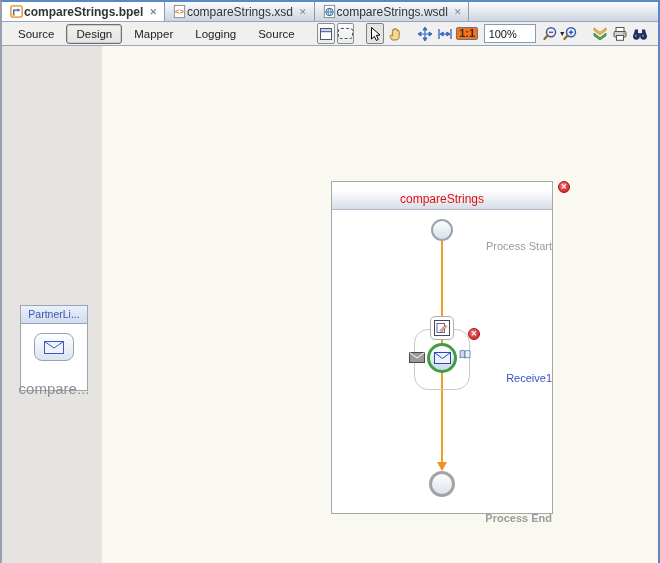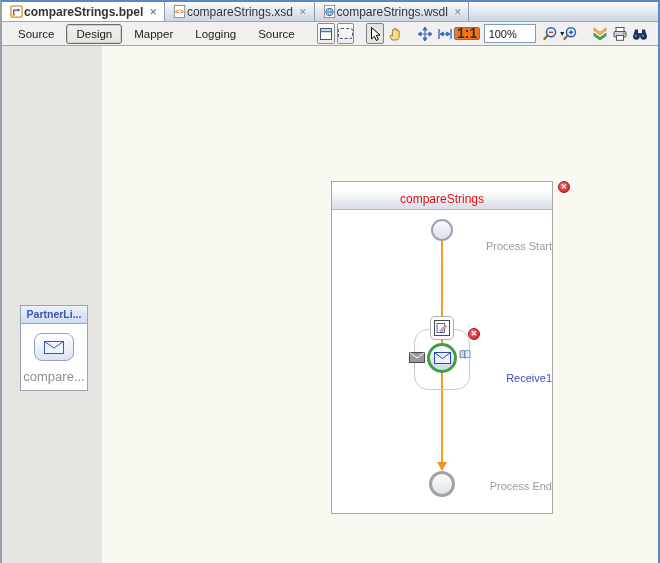--- a/index.html
+++ b/index.html
@@ -24,41 +24,41 @@
   .tbtn { font-size:11.5px; color:#222; padding:3px 9px; border:1px solid transparent; border-radius:3px; }
   .tbtn.pressed { border:1px solid #6f6f6f; background:linear-gradient(#f2f1ef,#e6e4e0);
                   box-shadow:inset 0 0 0 1px #cfcdc8; }
   .sep { width:1px; height:17px; background:#b3b1ad; margin:0 4px; }
   .ibtn { width:23px; height:21px; display:flex; align-items:center; justify-content:center;
           border:1px solid transparent; border-radius:2px; }
   .ibtn.bordered { border:1px solid #8a8f96; background:linear-gradient(#fcfcfb,#ececea); }
   .ibtn.selected { border:1px solid #7d828a; background:#e7e5e1; }
   .ibtn svg { display:block; }
   .marquee { width:15px; height:11px; border:1px dashed #44597a; border-radius:3px; }
-  .oneone { font-size:14px; font-weight:bold; color:#333; border:1px solid #6a7383; padding:0 2px;
+  .oneone { font-size:11px; font-weight:bold; color:#333; border:1px solid #6a7383; padding:0 2px;
             background:#f97316; border-radius:2px; line-height:11px; }
   .zoomcombo { width:52px; height:19px; border:1px solid #7f9db9; background:#fff; display:flex;
                align-items:center; margin:0 3px;gap:40px; }
   .zoomcombo .val { flex:1; font-size:11px; padding-left:4px; color:#111; }
   .zoomcombo .arrow { font-size:7px; color:#222; padding:0 4px 0 2px; }
 
   
   .content { position:relative; height:517px; background:#faf9f1; }
   .palette-col { position:absolute; left:0; top:0; width:100px; height:100%; background:#e6e4e0; }
 
   
   .partner-box { position:absolute; left:18px; top:259px; width:68px; height:86px;
                  background:#fff; border:1px solid #9aa4b2; }
   .partner-head { height:18px; line-height:17px; text-align:center; font-size:10.5px; color:#3b55b5;
                   background:linear-gradient(#eaf1fa,#cfdcef); border-bottom:1px solid #9aa4b2;
-                  white-space:nowrap; overflow:hidden;font-weight:bold; }
+                  white-space:nowrap; overflow:hidden; }
   .partner-body { display:flex; flex-direction:column; align-items:center; padding-top:9px; }
   .plink-btn { width:40px; height:28px; border:1px solid #98a2b2; border-radius:8px;
                background:linear-gradient(#ffffff,#dbe3f2); display:flex; align-items:center; justify-content:center; }
-  .plink-label { font-size:13px; color:#8f8f8f; margin-top:8px; white-space:nowrap; }
+  .plink-label { font-size:15px; color:#8f8f8f; margin-top:19px; white-space:nowrap; }
 
   
   .process-box { position:absolute; left:329px; top:135px; width:222px; height:333px;
                  background:#fff; border:1px solid #a8a8a8; }
   .process-head { height:20px; line-height:19px; text-align:center; font-size:12px; color:#e01111;
                   background:linear-gradient(#ffffff,#d7dee8); border-bottom:1px solid #b4bac2;margin-top:8px; }
   .flowline { position:absolute; left:calc(50% - 1px); top:58px; width:2px; height:230px; background:#f09c28; }
   .arrowdown { position:absolute; left:calc(50% - 5px); width:0; height:0;
                border-left:5px solid transparent; border-right:5px solid transparent;
                border-top:9px solid #ef941f; }
@@ -292,19 +292,19 @@
           <path d="M1 3 Q3.5 1.6 6 3 L6 10 Q3.5 8.6 1 10 Z" fill="#cdd8ea" stroke="#5570a8" stroke-width=".8"></path>
           <path d="M11 3 Q8.5 1.6 6 3 L6 10 Q8.5 8.6 11 10 Z" fill="#eef2f8" stroke="#5570a8" stroke-width=".8"></path>
         </svg>
       </div>
 
       <div class="err-badge badge-recv">✕</div>
 
       <div class="recv-label">Receive1</div>
 
       <div class="end-circle" style="top:289px;"></div>
-      <div class="node-label" style="top:298px;">Process End</div>
+      <div class="node-label" style="top:330px;font-weight:bold;">Process End</div>
     </div>
 
     <div class="err-badge badge-main">✕</div>
   </div>
 
 </div>
 
 </body></html>

